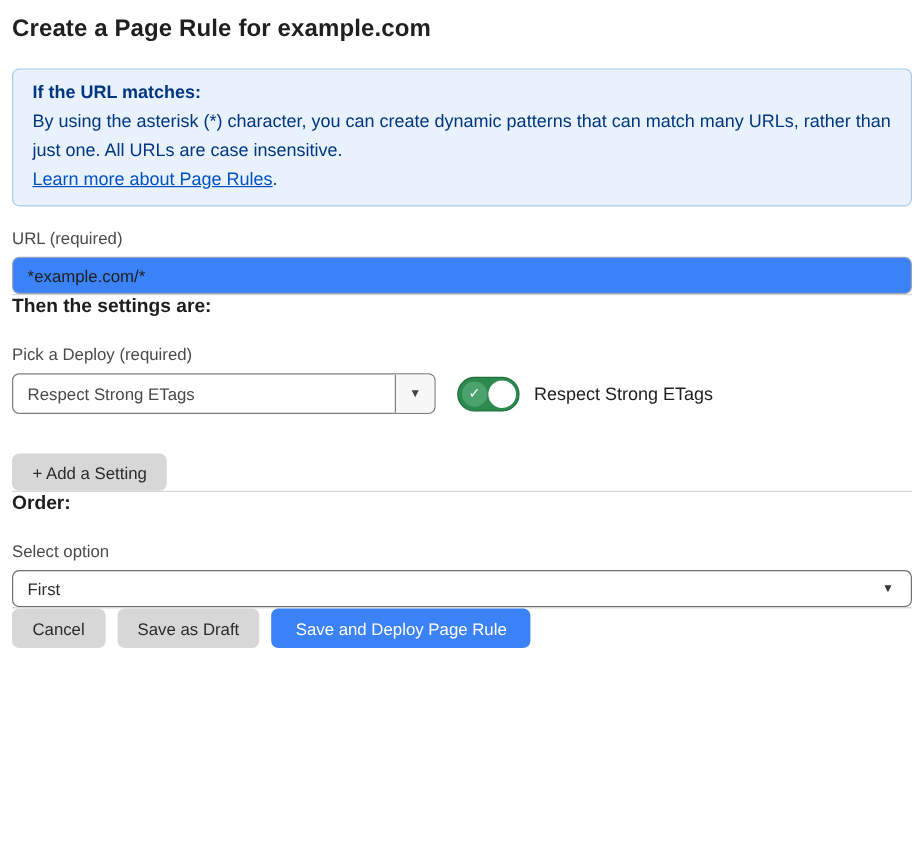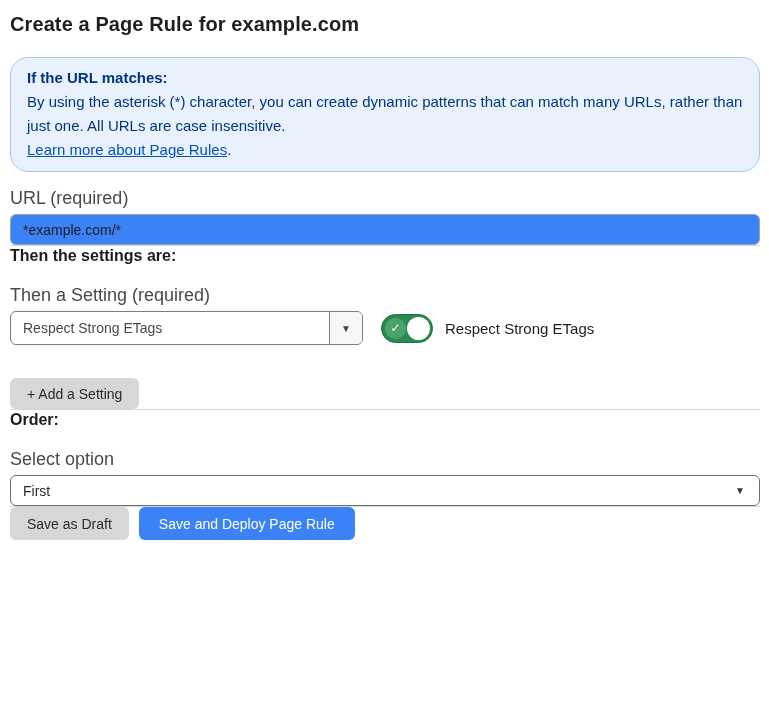--- a/index.html
+++ b/index.html
@@ -12,34 +12,34 @@
   .page { padding: 12px 9px 0 10px; }
 
   h1.page-title {
     font-size: 20px; line-height: 24px; font-weight: 700;
     margin: 0 0 21px 0; color: #1f1f1f; letter-spacing: 0.1px;
   }
 
   .info-box {
     background: #e9f2fc;
     border: 1px solid #a5c9ea;
-    border-radius: 18px;
+    border-radius: 6px;
     padding: 8px 16px 9px 16px;
     color: #003681;
     font-size: 15px; line-height: 24px;
     margin-bottom: 18px;
   }
   .info-heading { font-weight: 700; }
   .info-link-line a {
     color: #0051c3; text-decoration: underline; cursor: pointer; margin-top: 43px;
   }
   .info-link-line span { color: #003681; }
 
   .field-label {
-    font-size: 18px; color: #4a4a4a; line-height: 17px;
+    font-size: 14px; color: #4a4a4a; line-height: 17px;
     margin: 0 0 7px 0; display: block;
   }
 
   .url-input {
     width: 100%; height: 31px;
     background: #3b82f6;
     border: 1px solid #98a4bf;
     border-radius: 6px;
     padding: 0 12px;
     font-family: inherit; font-size: 14px; color: #1d1d1d;
@@ -137,21 +137,21 @@
     </div>
   </div>
 
   <label class="field-label">URL (required)</label>
   <input type="text" class="url-input" value="*example.com/*" style="">
 
   <hr class="divider divider-1">
 
   <h2 class="section-heading">Then the settings are:</h2>
 
-  <div class="field-label">Then a Setting (required)</div>
+  <div class="field-label">Pick a Deploy (required)</div>
 
   <div class="setting-row">
     <div class="setting-select">
       <span class="setting-select-value">Respect Strong ETags</span>
       <span class="setting-select-arrow">▼</span>
     </div>
     <div class="toggle">
       <span class="toggle-check">✓</span>
       <span class="toggle-knob"></span>
     </div>
@@ -168,17 +168,18 @@
 
   <div class="order-select">
     <span>First</span>
     <span class="order-caret">▼</span>
   </div>
 
 
   <hr class="divider divider-3">
 
   <div class="footer">
+    <button class="btn gray">Cancel</button>
     <button class="btn gray">Save as Draft</button>
     <button class="btn blue">Save and Deploy Page Rule</button>
   </div>
 
 </div>
 
 </body></html>

